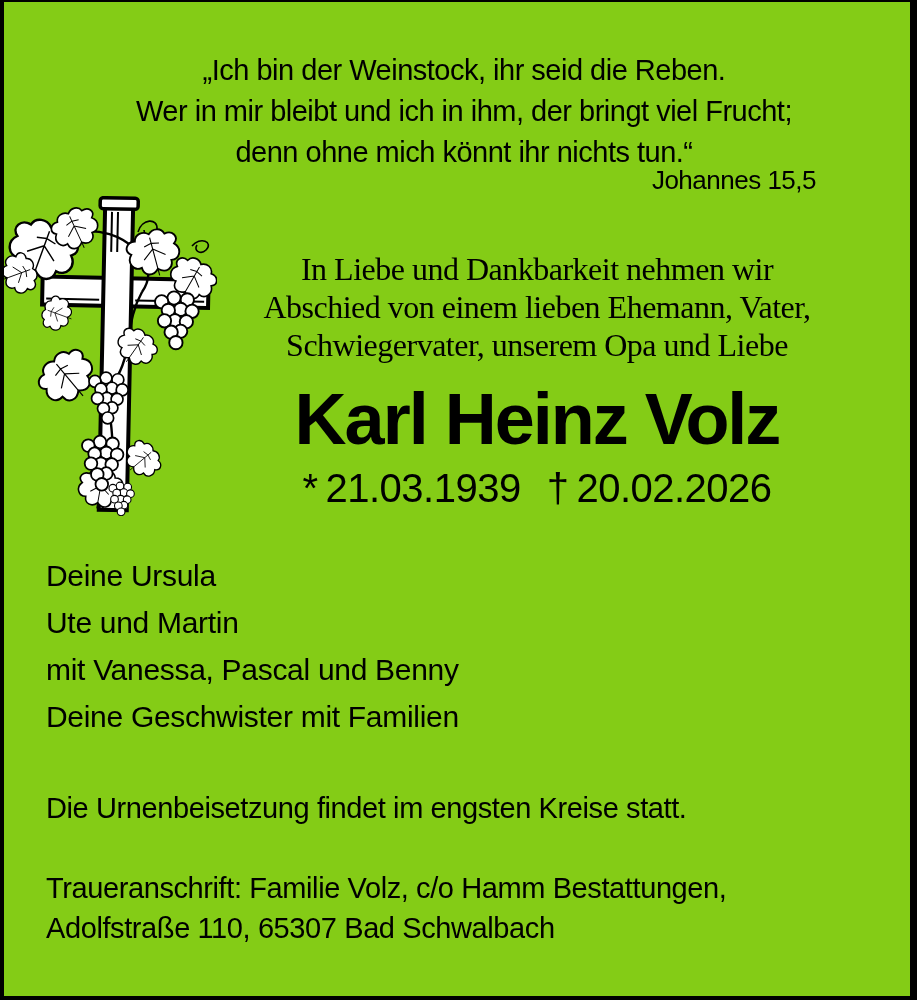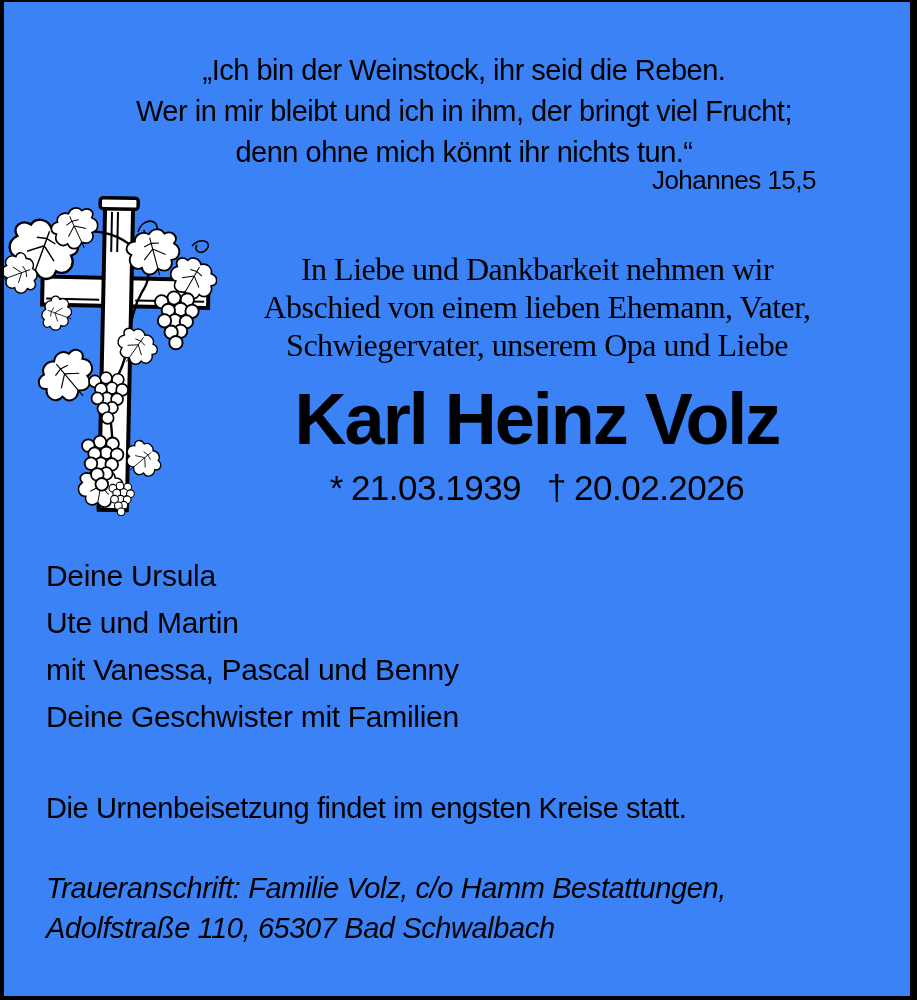--- a/index.html
+++ b/index.html
@@ -1,19 +1,19 @@
 <!DOCTYPE html>
 <html lang="de"><head>
 <meta charset="utf-8">
 <style>
   html,body{margin:0;padding:0;background:#e9e9e9;}
   .page{
     position:relative;
     width:917px;height:1000px;
-    background:#3b82f6;
+    background:#84cc16;
     color:#000;
     border-style:solid;border-color:#000;
     border-width:2px 7px 4px 4px; 
     box-sizing:border-box;
     font-family:"Liberation Sans","DejaVu Sans",sans-serif;
     overflow:hidden;
   }
   .scripture{
     position:absolute;left:0;right:0;top:48px;
     padding-left:14px;
@@ -35,35 +35,35 @@
     top:248px;
     font-size:32px;line-height:38px;letter-spacing:-0.5px;font-family:Liberation Serif, serif;
   }
   .deceased-name{
     top:373px;
     font-size:72px;font-weight:700;letter-spacing:-2px;
     line-height:88px;white-space:nowrap;
   }
   .dates{
     top:466px;
-    font-size:35px;line-height:40px;letter-spacing:-0.5px;white-space:nowrap;text-align:center;
+    font-size:40px;line-height:40px;letter-spacing:-0.5px;white-space:nowrap;text-align:center;
   }
   .dates .gap{display:inline-block;width:26px;}
   .dates .sym{padding-right:8px;}
   .mourners{
     position:absolute;left:42px;top:550px;
     font-size:30px;font-weight:400;line-height:47px;letter-spacing:-0.3px;
   }
   .urn-notice{
     position:absolute;left:42px;top:786px;
     font-size:29px;line-height:40px;letter-spacing:-0.4px;
   }
   .address{
     position:absolute;left:42px;top:866px;
-    font-size:29px;line-height:40px;letter-spacing:-0.4px;font-style:italic;
+    font-size:29px;line-height:40px;letter-spacing:-0.4px;
   }
 </style>
 </head>
 <body>
 
 <div class="page">
 
   <div class="scripture">
     <div>„Ich bin der Weinstock, ihr seid die Reben.</div>
     <div>Wer in mir bleibt und ich in ihm, der bringt viel Frucht;</div>

